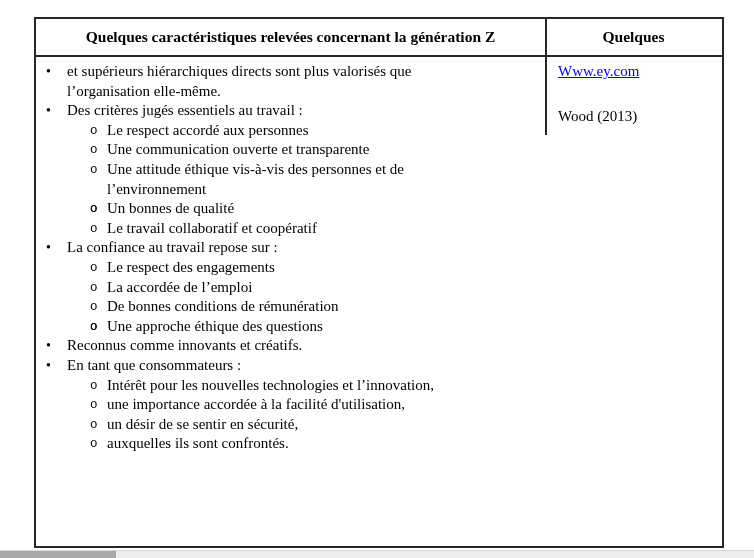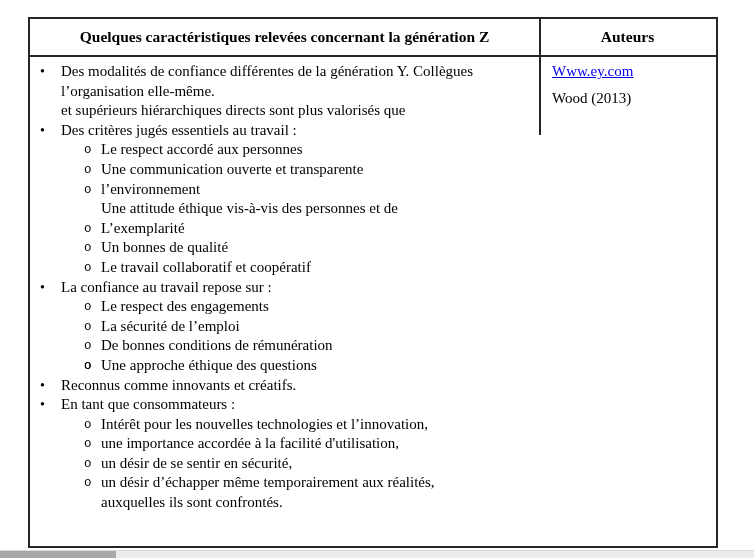--- a/index.html
+++ b/index.html
@@ -6,21 +6,21 @@
   html, body { width: 754px; height: 558px; overflow: hidden; }
   body { background: #ffffff; }
 
   .page {
     position: relative; width: 754px; height: 558px;
     background: #ffffff; color: #000;
     font-family: "Liberation Serif", serif;
   }
 
   .doc-table {
-    position: absolute; left: 28px; top: 17px;
+    position: absolute; left: 34px; top: 17px;
     width: 690px; height: 531px;
     border: 2px solid #262626;
     background: #ffffff;
   }
 
   .table-header { position: relative; height: 38px; border-bottom: 2px solid #262626; }
   .header-title {
     position: absolute; left: 0; top: 9px; width: 509px;
     text-align: center; font-weight: bold; font-size: 15.5px; white-space: nowrap;
   }
@@ -46,92 +46,90 @@
   .l2 > .marker {
     position: absolute; left: 54px; top: 1px;
     font-family: "Liberation Mono", monospace; font-size: 12.5px;
   }
 
   .refs {
     position: absolute; left: 522px; top: 43px; width: 160px;
     font-size: 15px; line-height: 19.6px;
   }
   .ref-link { color: #0000ee; text-decoration: underline; cursor: pointer; white-space: nowrap; }
-  .ref-citation { display: block; margin-top: 7px; white-space: nowrap; }
+  .ref-citation { display: block; margin-top: 25px; white-space: nowrap; }
 
   .scroll-strip {
     position: absolute; left: 0; top: 550px; width: 754px; height: 8px;
     background: #ededed; border-top: 1px solid #d9d9d9;
   }
   .scroll-thumb {
     position: absolute; left: 0; top: 0; width: 116px; height: 7px;
     background: #a9a9a9;
   }
 </style>
 </head>
 <body>
 
 <div class="page">
 
   <div class="doc-table">
 
     <div class="table-header">
       <div class="header-title">Quelques caractéristiques relevées concernant la génération Z</div>
-      <div class="header-authors">Auteurs</div>
+      <div class="header-authors">Quelques</div>
     </div>
 
     <div class="col-divider"></div>
 
     <div class="items" id="items">
         <div class="item l1">
           <span class="marker">•</span>
-          <div class="line">Des modalités de confiance différentes de la génération Y. Collègues</div>
+          <div class="line">et supérieurs hiérarchiques directs sont plus valorisés que</div>
           <div class="line">l’organisation elle-même.</div>
-          <div class="line">et supérieurs hiérarchiques directs sont plus valorisés que</div>
         </div>
         <div class="item l1">
           <span class="marker">•</span>
           <div class="line">Des critères jugés essentiels au travail :</div>
         </div>
         <div class="item l2">
           <span class="marker">o</span>
           <div class="line">Le respect accordé aux personnes</div>
         </div>
         <div class="item l2">
           <span class="marker">o</span>
           <div class="line">Une communication ouverte et transparente</div>
         </div>
         <div class="item l2">
           <span class="marker">o</span>
+          <div class="line">Une attitude éthique vis-à-vis des personnes et de</div>
           <div class="line">l’environnement</div>
-          <div class="line">Une attitude éthique vis-à-vis des personnes et de</div>
         </div>
         <div class="item l2">
           <span class="marker">o</span>
-          <div class="line">L’exemplarité</div>
         </div>
         <div class="item l2">
           <span class="marker">o</span>
           <div class="line">Un bonnes de qualité</div>
         </div>
         <div class="item l2">
           <span class="marker">o</span>
           <div class="line">Le travail collaboratif et coopératif</div>
         </div>
         <div class="item l1">
           <span class="marker">•</span>
           <div class="line">La confiance au travail repose sur :</div>
         </div>
         <div class="item l2">
           <span class="marker">o</span>
           <div class="line">Le respect des engagements</div>
         </div>
         <div class="item l2">
           <span class="marker">o</span>
-          <div class="line">La sécurité de l’emploi</div>
+          <div class="line">La accordée de l’emploi</div>
         </div>
         <div class="item l2">
           <span class="marker">o</span>
           <div class="line">De bonnes conditions de rémunération</div>
         </div>
         <div class="item l2">
           <span class="marker">o</span>
         </div>
         <div class="item l2">
           <span class="marker">o</span>
@@ -152,21 +150,20 @@
         <div class="item l2">
           <span class="marker">o</span>
           <div class="line">une importance accordée à la facilité d'utilisation,</div>
         </div>
         <div class="item l2">
           <span class="marker">o</span>
           <div class="line">un désir de se sentir en sécurité,</div>
         </div>
         <div class="item l2">
           <span class="marker">o</span>
-          <div class="line">un désir d’échapper même temporairement aux réalités,</div>
           <div class="line">auxquelles ils sont confrontés.</div>
         </div>
       </div>
 
     <div class="refs">
       <span class="ref-link">Www.ey.com</span>
       <span class="ref-citation">Wood (2013)</span>
     </div>
 
   </div>

